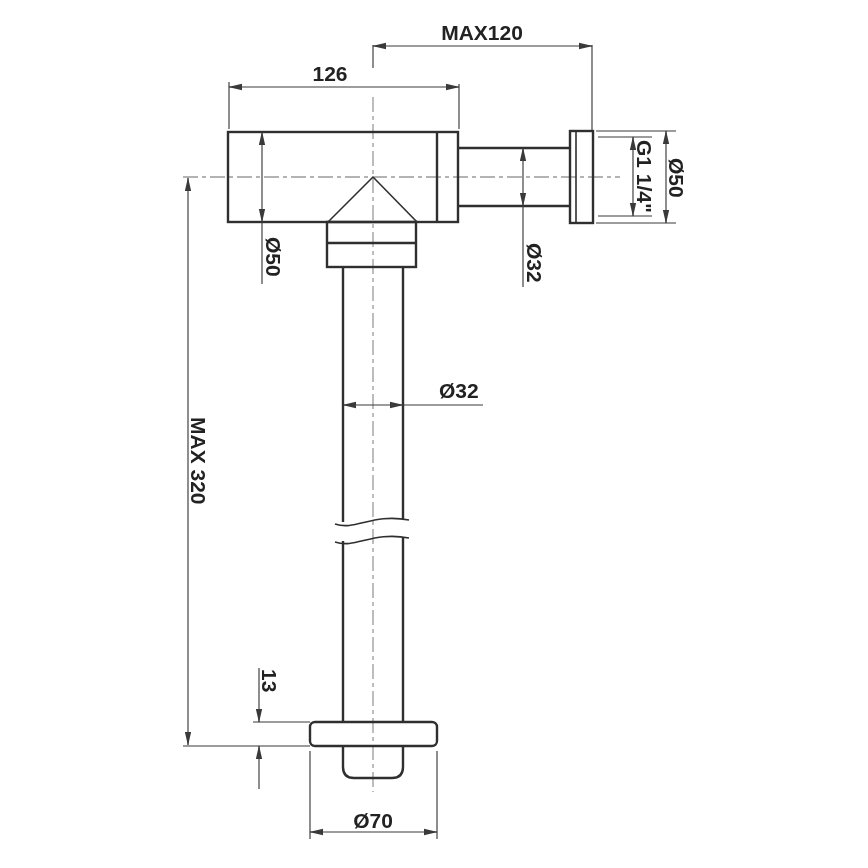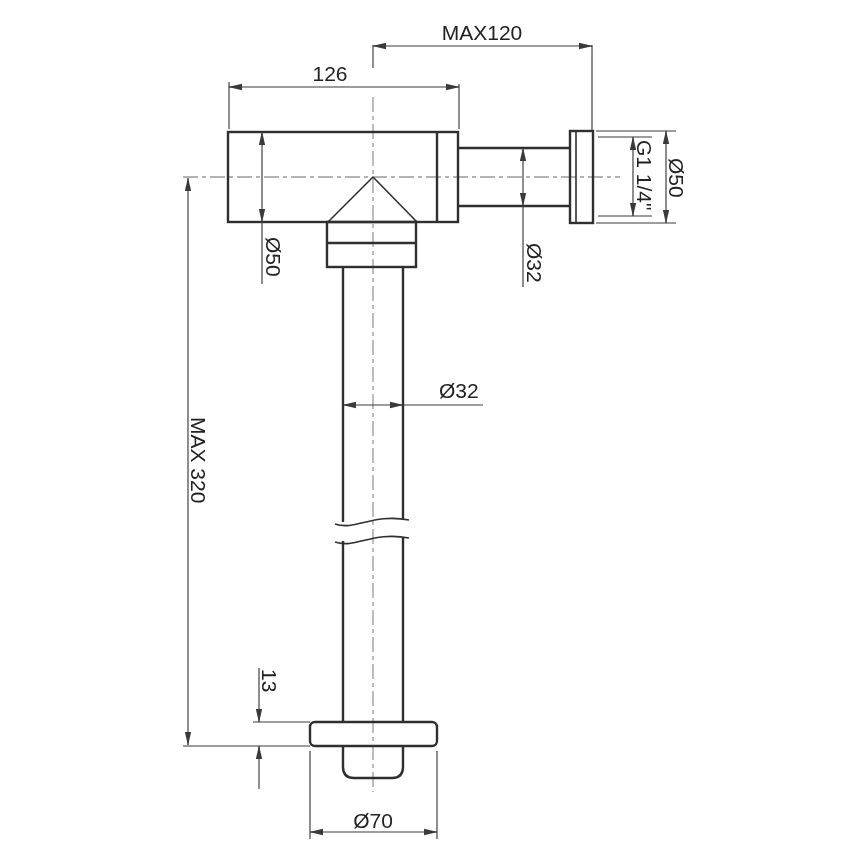--- a/index.html
+++ b/index.html
@@ -8,20 +8,21 @@
     --dim:#3a3a3a;
     --center:#9a9a9a;
     --text:#222222;
   }
   html,body{margin:0;padding:0;background:var(--bg);}
   .canvas{
     position:relative;
     width:868px;height:868px;
     background:var(--bg);
     overflow:hidden;
+    font-weight:bold;
   }
   svg{display:block;}
   .obj{stroke:var(--line);stroke-width:2.4;fill:none;stroke-linejoin:miter;stroke-linecap:butt;}
   .obj-thin{stroke:var(--line);stroke-width:1.6;fill:none;}
   .cl{stroke:var(--center);stroke-width:1.3;fill:none;stroke-dasharray:15 4 4 4;}
   .dim{stroke:var(--dim);stroke-width:1.15;fill:none;}
   .lbl{
     font-family:"Liberation Sans","DejaVu Sans",sans-serif;
     font-size:21px;
     fill:var(--text);

